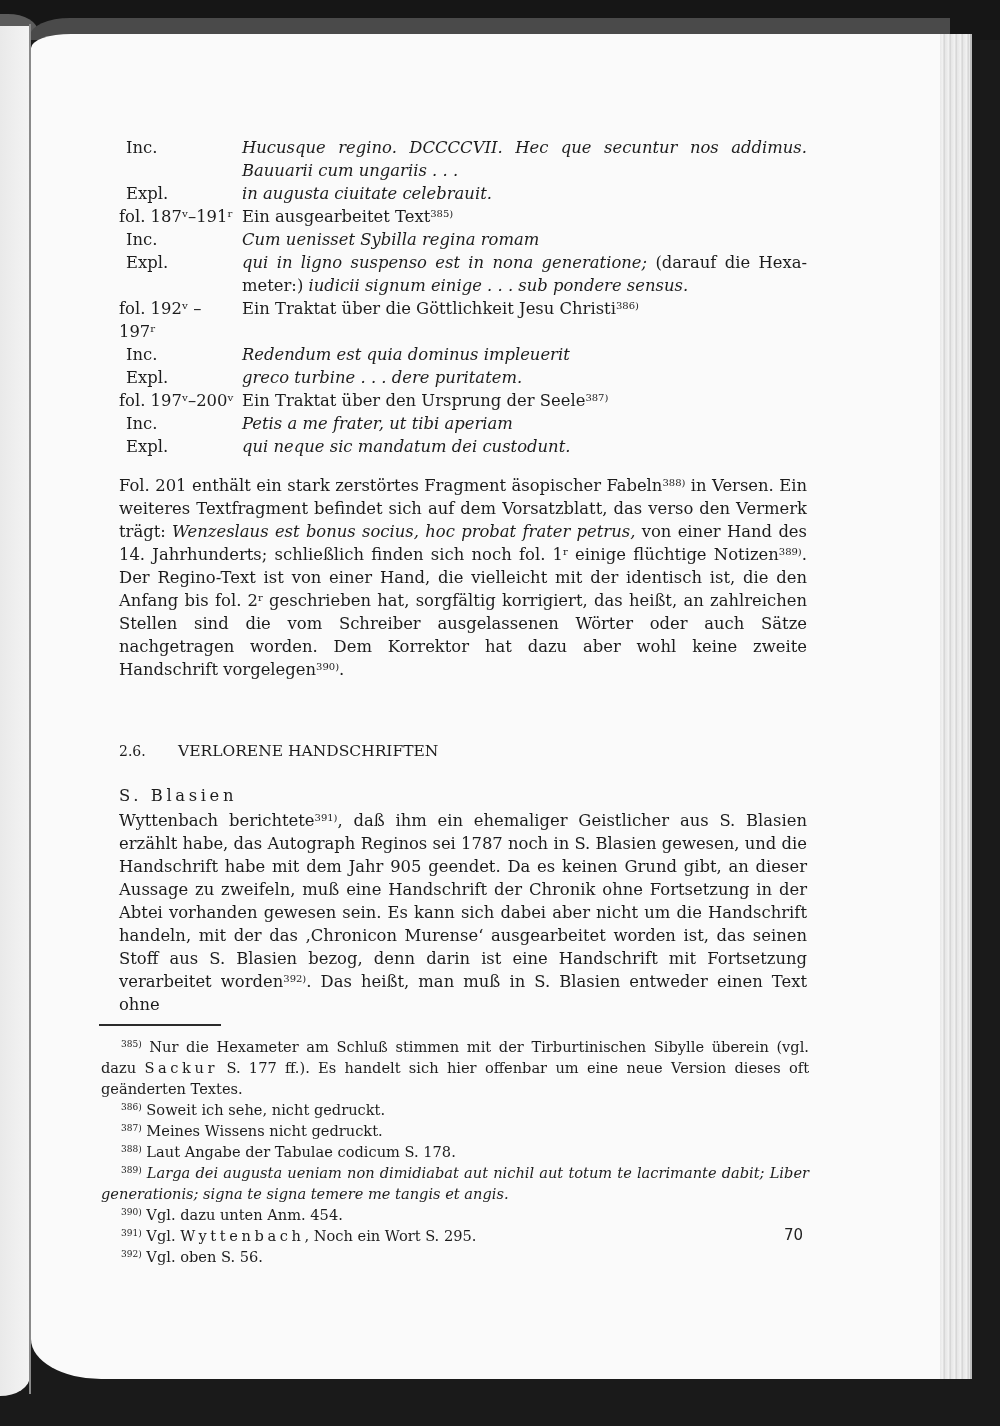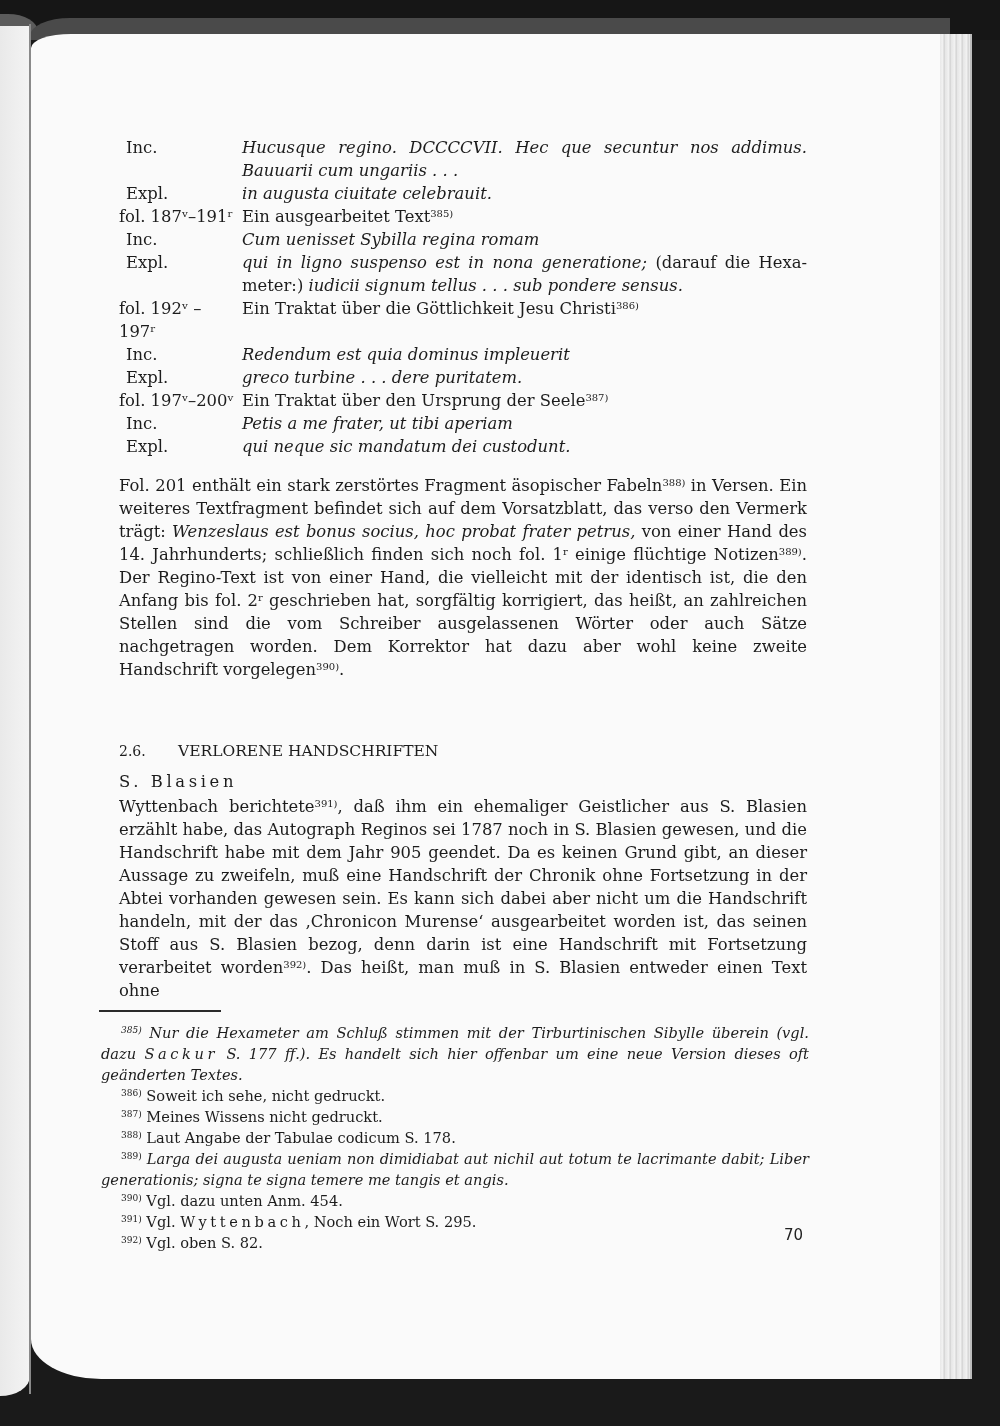--- a/index.html
+++ b/index.html
@@ -43,21 +43,21 @@
     .ms-row { display: flex; }
     .ms-label { width: 123px; flex: none; }
     .ms-label.indent { padding-left: 7px; width: 116px; }
     .ms-text { flex: 1; }
     .it { font-style: italic; }
     sup { font-size: 10px; line-height: 0; vertical-align: 5px; }
     .para { text-align: justify; text-align-last: left; margin-top: 16px; }
     .section-head { margin-top: 59px; display: flex; font-size: 15.5px; }
     .section-num { width: 59px; font-size: 14px; }
     .spaced { letter-spacing: 3.6px; }
-    .place-head { margin-top: 7px; }
+    .place-head { margin-top: 21px; }
     .footnote-rule { margin-top: 8px; width: 122px; height: 2px; background: #2a2a2a; margin-left: -20px; }
     .footnotes { margin-top: 10px; font-size: 14.6px; line-height: 21px; margin-left: -18px; width: 708px; }
     .fn { text-align: justify; text-align-last: left; }
     .fn-indent { padding-left: 20px; }
     .fn sup { font-size: 9px; vertical-align: 5px; }
     .page-number {
       position: absolute; left: 784px; top: 1226px;
       font-family: "DejaVu Sans", sans-serif; font-size: 15px; color: #222;
     }
   </style>
@@ -91,21 +91,21 @@
       <div class="ms-text"><span>Ein ausgearbeitet Text</span><sup>385)</sup></div>
     </div>
     <div class="ms-row">
       <div class="ms-label indent">Inc.</div>
       <div class="ms-text it">Cum uenisset Sybilla regina romam</div>
     </div>
     <div class="ms-row">
       <div class="ms-label indent">Expl.</div>
       <div class="ms-text">
         <div style="text-align:justify;text-align-last:justify;"><span class="it">qui in ligno suspenso est in nona generatione;</span><span> (darauf die Hexa-</span></div>
-        <div><span>meter:) </span><span class="it">iudicii signum tellus . . . sub pondere sensus.</span></div>
+        <div><span>meter:) </span><span class="it">iudicii signum einige . . . sub pondere sensus.</span></div>
       </div>
     </div>
     <div class="ms-row">
       <div class="ms-label">fol. 192ᵛ – 197ʳ</div>
       <div class="ms-text"><span>Ein Traktat über die Göttlichkeit Jesu Christi</span><sup>386)</sup></div>
     </div>
     <div class="ms-row">
       <div class="ms-label indent">Inc.</div>
       <div class="ms-text it">Redendum est quia dominus impleuerit</div>
     </div>
@@ -134,24 +134,24 @@
     <span>VERLORENE HANDSCHRIFTEN</span>
   </div>
 
   <div class="place-head spaced">S. Blasien</div>
 
   <p class="para" style="margin-top:2px;margin-bottom:0;"><span>Wyttenbach berichtete</span><sup>391)</sup><span>, daß ihm ein ehemaliger Geistlicher aus S. Blasien erzählt habe, das Autograph Reginos sei 1787 noch in S. Blasien gewesen, und die Handschrift habe mit dem Jahr 905 geendet. Da es keinen Grund gibt, an dieser Aussage zu zweifeln, muß eine Handschrift der Chronik ohne Fortsetzung in der Abtei vorhanden gewesen sein. Es kann sich dabei aber nicht um die Handschrift handeln, mit der das ‚Chronicon Murense‘ ausgearbeitet worden ist, das seinen Stoff aus S. Blasien bezog, denn darin ist eine Handschrift mit Fortsetzung verarbeitet worden</span><sup>392)</sup><span>. Das heißt, man muß in S. Blasien entweder einen Text ohne</span></p>
 
   <div class="footnote-rule"></div>
 
   <div class="footnotes">
-    <div class="fn fn-indent" style="padding-left:0;text-indent:20px;font-style:italic;"><sup>385)</sup><span> Nur die Hexameter am Schluß stimmen mit der Tirburtinischen Sibylle überein (vgl. dazu </span><span class="spaced">Sackur</span><span> S. 177 ff.). Es handelt sich hier offenbar um eine neue Version dieses oft geänderten Textes.</span></div>
+    <div class="fn fn-indent" style="padding-left:0;text-indent:20px;"><sup>385)</sup><span> Nur die Hexameter am Schluß stimmen mit der Tirburtinischen Sibylle überein (vgl. dazu </span><span class="spaced">Sackur</span><span> S. 177 ff.). Es handelt sich hier offenbar um eine neue Version dieses oft geänderten Textes.</span></div>
     <div class="fn fn-indent"><sup>386)</sup><span> Soweit ich sehe, nicht gedruckt.</span></div>
     <div class="fn fn-indent"><sup>387)</sup><span> Meines Wissens nicht gedruckt.</span></div>
     <div class="fn fn-indent"><sup>388)</sup><span> Laut Angabe der Tabulae codicum S. 178.</span></div>
     <div class="fn" style="text-indent:20px;"><sup>389)</sup><span class="it"> Larga dei augusta ueniam non dimidiabat aut nichil aut totum te lacrimante dabit; Liber generationis; signa te signa temere me tangis et angis.</span></div>
     <div class="fn fn-indent"><sup>390)</sup><span> Vgl. dazu unten Anm. 454.</span></div>
     <div class="fn fn-indent"><sup>391)</sup><span> Vgl. </span><span class="spaced">Wyttenbach</span><span>, Noch ein Wort S. 295.</span></div>
-    <div class="fn fn-indent"><sup>392)</sup><span> Vgl. oben S. 82.</span></div>
+    <div class="fn fn-indent"><sup>392)</sup><span> Vgl. oben S. 56.</span></div>
   </div>
 </div>
 
 <div class="page-number">70</div>
 
 </body></html>

